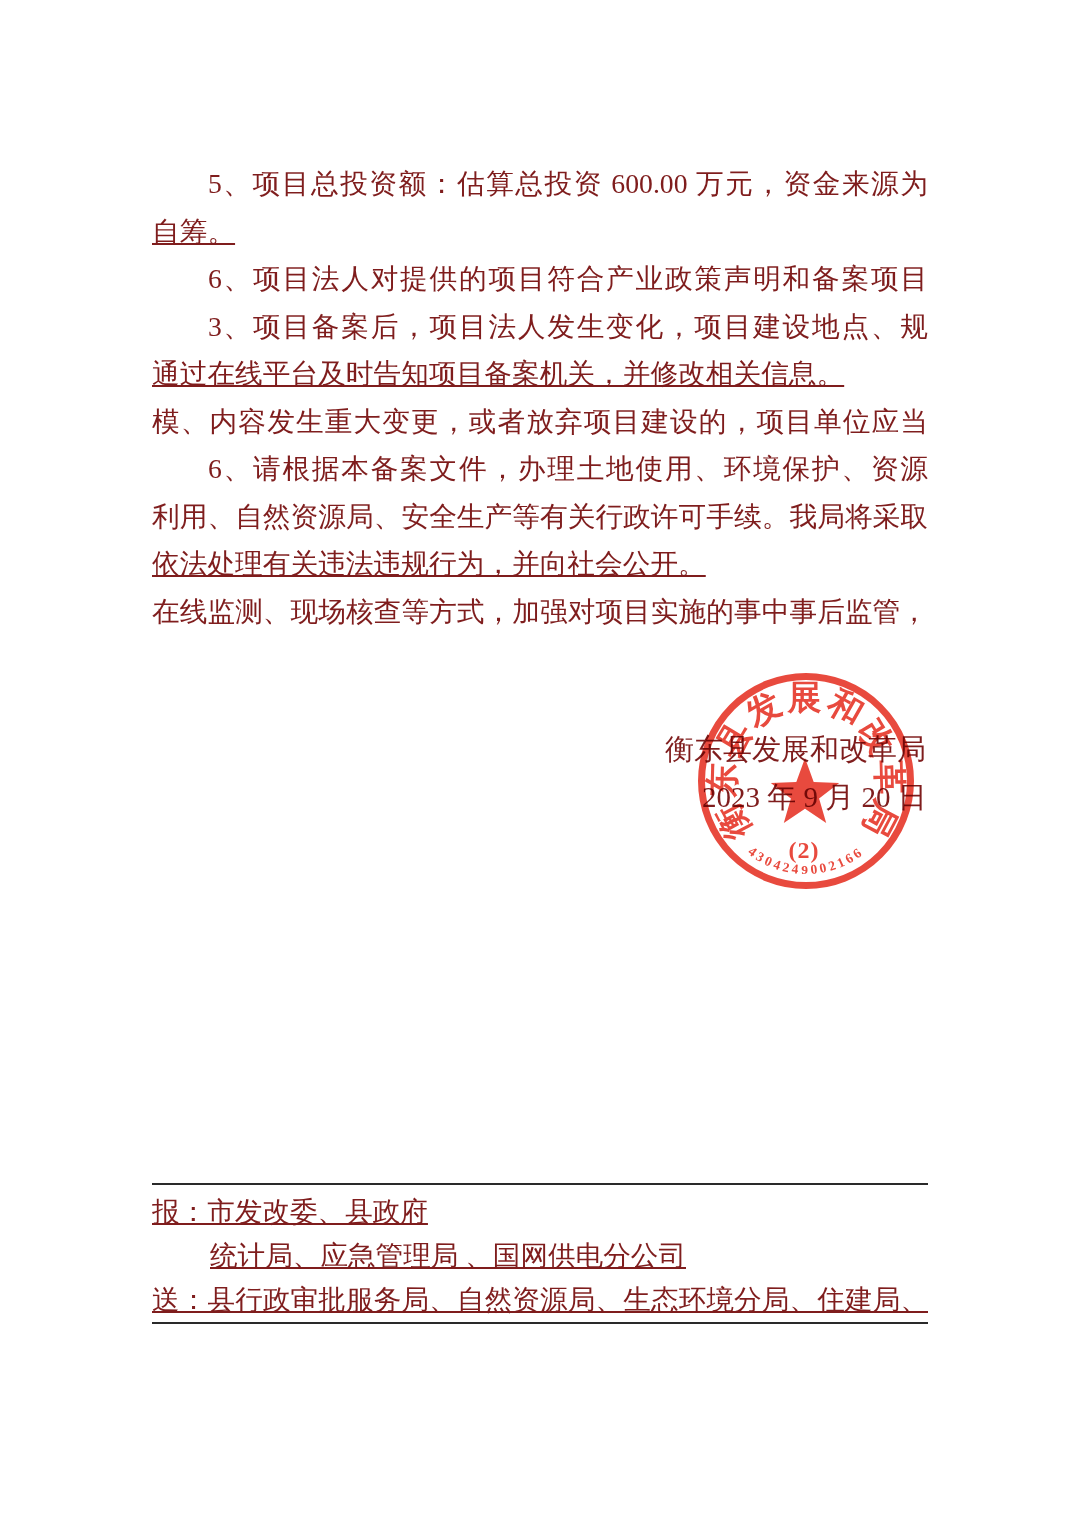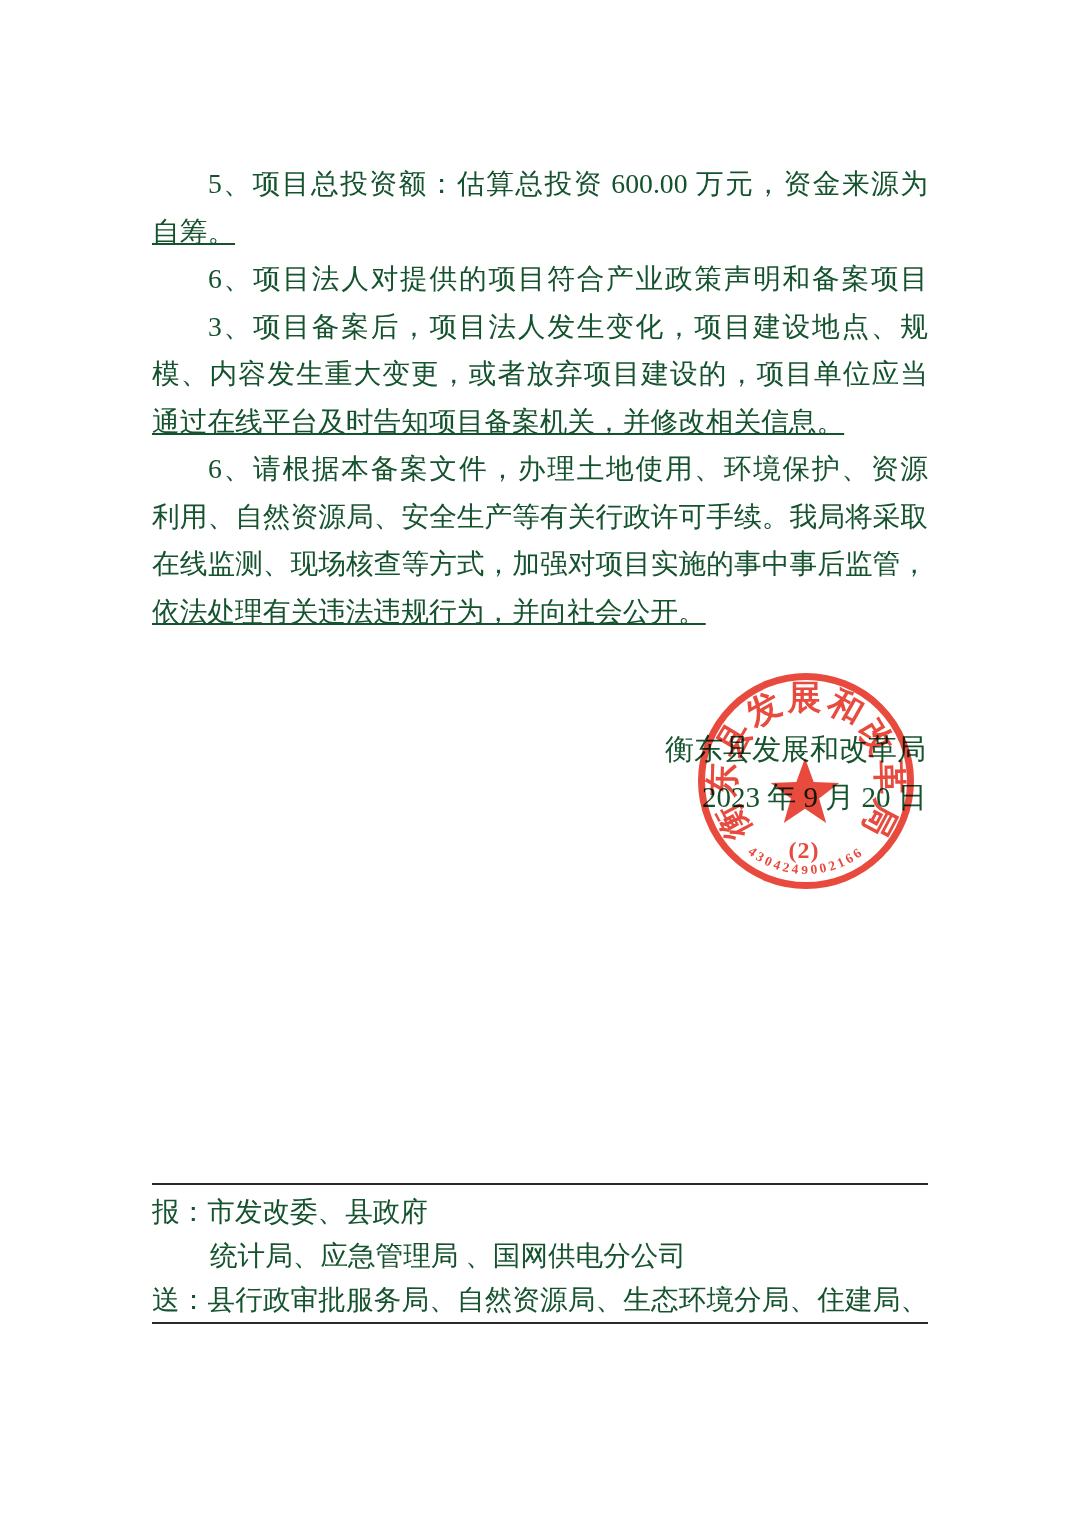--- a/index.html
+++ b/index.html
@@ -2,21 +2,21 @@
 <html><head>
 <meta charset="utf-8">
 <style>
   html,body{margin:0;padding:0;background:#888;}
   .page{
     position:relative;
     width:1080px;height:1528px;
     margin:0 auto;
     background:#ffffff;
     font-family:"Liberation Serif","DejaVu Serif",serif;
-    color:#14532d;
+    color:#7f1d1d;
     overflow:hidden;
   }
   
   .body-text{
     position:absolute;
     left:152px;top:160px;width:776px;
     font-size:27.7px;
     line-height:47.5px;
     text-align:justify;
   }
@@ -59,40 +59,40 @@
   .footer{
     position:absolute;
     left:152px;top:1183px;width:776px;
     border-top:2.5px solid #2a2a2a;
     border-bottom:2.5px solid #2a2a2a;
     padding:5px 0 0 0;
     font-size:27.6px;
     line-height:44px;
     text-align:justify;
   }
-  .footer .f-line{white-space:nowrap;}
+  .footer .f-line{white-space:nowrap;text-decoration:underline;}
   .footer .f-line.fill{text-align-last:justify;}
   .footer .f-line.cont{padding-left:58px;}
 </style>
 </head>
 <body>
 
 <div class="page">
 
   <div class="body-text">
     <div class="line indent">5、项目总投资额：估算总投资 600.00 万元，资金来源为</div>
     <div class="line para-end">自筹。</div>
     <div class="line indent">6、项目法人对提供的项目符合产业政策声明和备案项目</div>
     <div class="line indent">3、项目备案后，项目法人发生变化，项目建设地点、规</div>
+    <div class="line para-end">通过在线平台及时告知项目备案机关，并修改相关信息。</div>
     <div class="line">模、内容发生重大变更，或者放弃项目建设的，项目单位应当</div>
-    <div class="line para-end">通过在线平台及时告知项目备案机关，并修改相关信息。</div>
     <div class="line indent">6、请根据本备案文件，办理土地使用、环境保护、资源</div>
     <div class="line">利用、自然资源局、安全生产等有关行政许可手续。我局将采取</div>
+    <div class="line para-end">依法处理有关违法违规行为，并向社会公开。</div>
     <div class="line">在线监测、现场核查等方式，加强对项目实施的事中事后监管，</div>
-    <div class="line para-end">依法处理有关违法违规行为，并向社会公开。</div>
   </div>
 
   <div class="signature">
     <div class="sig-org">衡东县发展和改革局</div>
     <div class="sig-date">2023 年 9 月 20 日</div>
   </div>
 
   <svg class="seal" viewBox="0 0 216 218" aria-hidden="true">
     <circle cx="108" cy="109" r="104.5" fill="none" stroke="#e73c2f" stroke-width="7"></circle>
     <defs>

